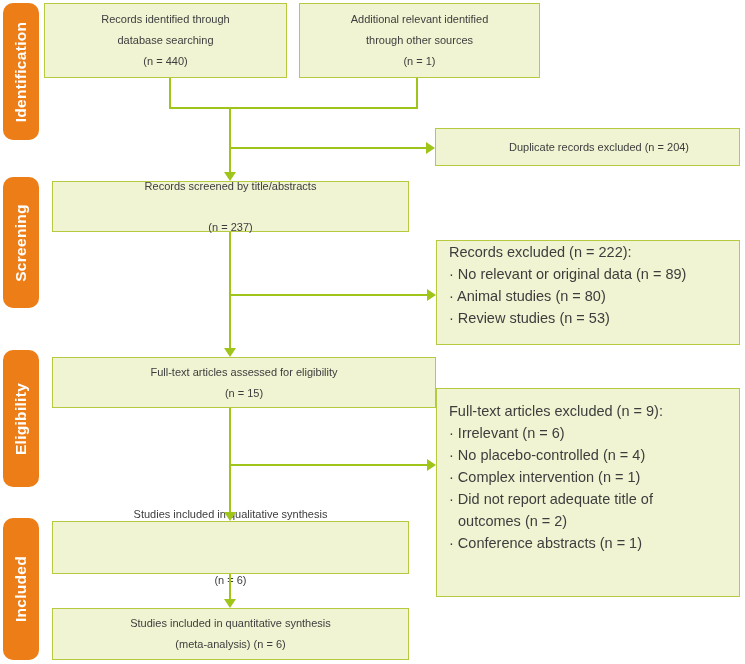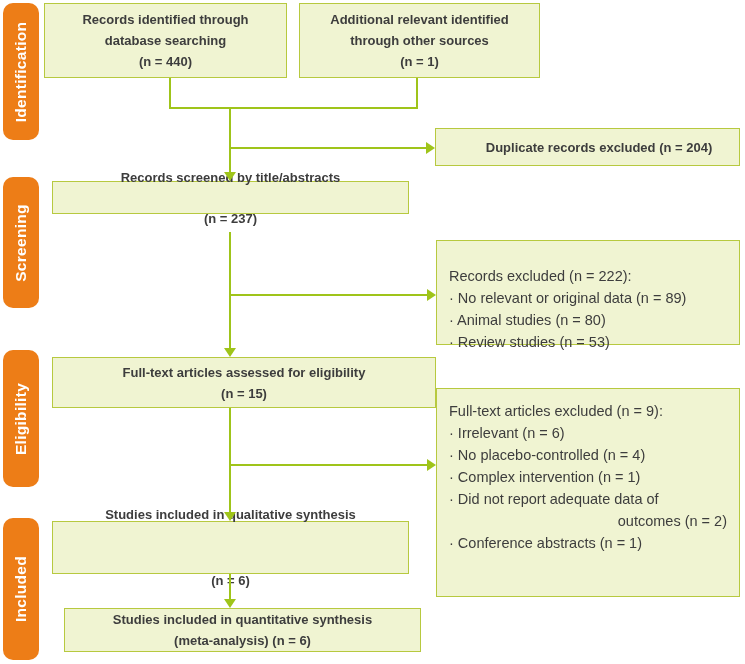--- a/index.html
+++ b/index.html
@@ -51,34 +51,34 @@
     background: var(--box_fill);
     border: 1.5px solid var(--box_border);
     color: var(--text);
   }
   .box-center {
     display: flex;
     flex-direction: column;
     justify-content: center;
     text-align: center;
   }
-  .box-center .ln { font-size: 13px; line-height: 21px; font-weight: bold; }
+  .box-center .ln { font-size: 11px; line-height: 21px; }
   .box-list { padding: 9px 12px; text-align: left; }
   .box-list .ln { font-size: 14.5px; line-height: 22px; }
-  .box-list .ln.cont { padding-left: 9px; text-align: right; }
+  .box-list .ln.cont { padding-left: 9px; }
 
   #box-records-identified  { left: 44px;  top: 3px;   width: 243px; height: 75px; }
   #box-additional-articles { left: 299px; top: 3px;   width: 241px; height: 75px; }
   #box-duplicates-excluded { left: 435px; top: 128px; width: 305px; height: 38px; padding-left: 23px; }
-  #box-records-screened    { left: 52px;  top: 181px; width: 357px; height: 33px; gap: 20px; }
-  #box-records-excluded    { left: 436px; top: 240px; width: 304px; height: 105px; padding-top: 24px; }
+  #box-records-screened    { left: 52px;  top: 181px; width: 357px; height: 51px; gap: 20px; }
+  #box-records-excluded    { left: 436px; top: 240px; width: 304px; height: 105px; padding-top: 0; }
   #box-fulltext-assessed   { left: 52px;  top: 357px; width: 384px; height: 51px; }
   #box-fulltext-excluded   { left: 436px; top: 388px; width: 304px; height: 209px; padding-top: 11px; }
   #box-qualitative         { left: 52px;  top: 521px; width: 357px; height: 53px; gap: 45px; }
-  #box-quantitative        { left: 52px;  top: 608px; width: 357px; height: 44px; margin-left: 12px; }
+  #box-quantitative        { left: 52px;  top: 608px; width: 357px; height: 52px; }
 
   
   .vline, .hline { position: absolute; background: var(--connector); }
   .vline { width: 2px; }
   .hline { height: 2px; }
   .arrow-down {
     position: absolute;
     width: 0; height: 0;
     border-left: 6px solid transparent;
     border-right: 6px solid transparent;
@@ -140,21 +140,21 @@
   <div class="box box-center" id="box-fulltext-assessed">
     <div class="ln">Full-text articles assessed for eligibility</div>
     <div class="ln">(n = 15)</div>
   </div>
 
   <div class="box box-list" id="box-fulltext-excluded">
     <div class="ln">Full-text articles excluded (n = 9):</div>
     <div class="ln">· Irrelevant (n = 6)</div>
     <div class="ln">· No placebo-controlled (n = 4)</div>
     <div class="ln">· Complex intervention (n = 1)</div>
-    <div class="ln">· Did not report adequate data of</div>
+    <div class="ln">· Did not report adequate title of</div>
     <div class="ln cont">outcomes (n = 2)</div>
     <div class="ln">· Conference abstracts (n = 1)</div>
   </div>
 
   <div class="box box-center" id="box-qualitative">
     <div class="ln">Studies included in qualitative synthesis</div>
     <div class="ln">(n = 6)</div>
   </div>
 
   <div class="box box-center" id="box-quantitative">

